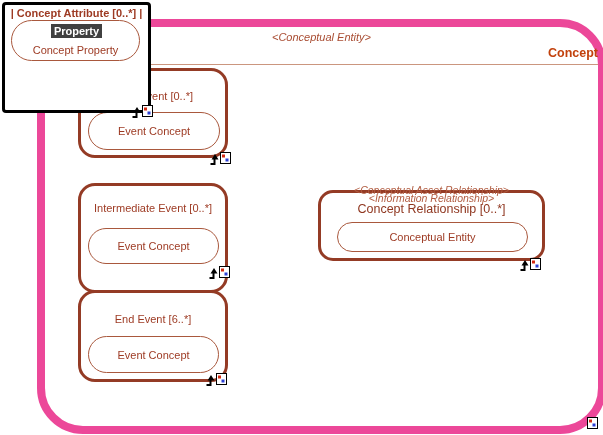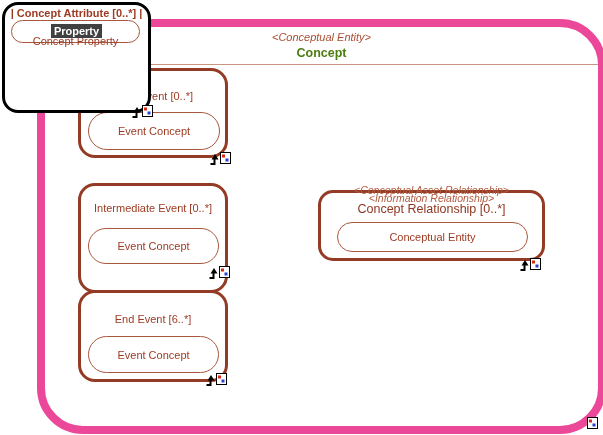--- a/index.html
+++ b/index.html
@@ -11,22 +11,22 @@
   
   .container{
     left:37px;top:19px;width:553px;height:399px;
     border:8px solid #ec4899;border-radius:46px;background:#ffffff;z-index:1;
   }
   .c-stereo{
     left:0;right:0;top:4px;text-align:center;font-style:italic;
     font-size:11px;line-height:13px;color:#A94D33;
   }
   .c-title{
-    left:0;right:0;top:19px;text-align:center;font-weight:bold;
-    font-size:12.5px;line-height:14px;color:#4d7c0f;
+    left:0;right:0;top:19px;text-align:right;font-weight:bold;
+    font-size:12.5px;line-height:14px;color:#c2410c;
   }
   .c-sep{left:0;right:0;top:37px;height:1px;background:#CB967F;}
   
   .evbox{
     left:78px;width:150px;border:3px solid #943B25;border-radius:17px;
     background:#ffffff;z-index:2;box-sizing:border-box;
   }
   .ev-title{
     left:0;right:0;text-align:center;font-size:11px;line-height:13px;color:#9D3A23;
     white-space:nowrap;
@@ -45,21 +45,21 @@
     left:0;right:0;text-align:center;font-style:italic;font-size:10.5px;
     line-height:11px;color:#B15C41;z-index:3;white-space:nowrap;
   }
   .rel-title{
     left:0;right:0;text-align:center;font-size:12.5px;line-height:13px;
     color:#8F361F;z-index:3;white-space:nowrap;
   }
   
   .cabox{
     left:2px;top:2px;width:149px;height:111px;border:3px solid #000000;
-    border-radius:16px;background:#ffffff;z-index:5;box-sizing:border-box;padding-left:16px;
+    border-radius:4px;background:#ffffff;z-index:5;box-sizing:border-box;padding-left:16px;
   }
   .ca-title{
     left:0;right:0;top:1px;text-align:center;font-size:11px;line-height:14px;
     font-weight:bold;color:#9D3A23;white-space:nowrap;
   }
   .ca-edit{
     left:0;right:0;top:16px;text-align:center;z-index:6;
   }
   .ca-edit b{
     display:inline-block;background:#404040;color:#ffffff;font-size:11px;
@@ -103,21 +103,21 @@
     <div class="abs rel-stereo" style="top:-8px;">&lt;Conceptual Asset Relationship&gt;</div>
     <div class="abs rel-stereo" style="top:0;">&lt;Information Relationship&gt;</div>
     <div class="abs rel-title" style="top:10px;">Concept Relationship [0..*]</div>
     <div class="abs stadium" style="left:16px;top:29px;width:191px;height:30px;">
       <span>Conceptual Entity</span>
     </div>
   </div>
 
   <div class="abs cabox">
     <div class="abs ca-title">| Concept Attribute [0..*] |</div>
-    <div class="abs stadium" style="left:6px;top:15px;width:129px;height:23px;">
+    <div class="abs stadium" style="left:6px;top:15px;width:129px;height:41px;">
       <span style="margin-top:18px;">Concept Property</span>
     </div>
     <div class="abs ca-edit">
       <b>Property</b>
     </div>
   </div>
 
   <svg class="abs icon" style="left:132px;top:107px;" width="10" height="11" viewBox="0 0 9 11">
     <path d="M0 11 L0 9 L3 9 L3 5.5 L1 5.5 L4.5 0 L8 5.5 L5 5.5 L5 11 Z" fill="#000"></path>
   </svg>

